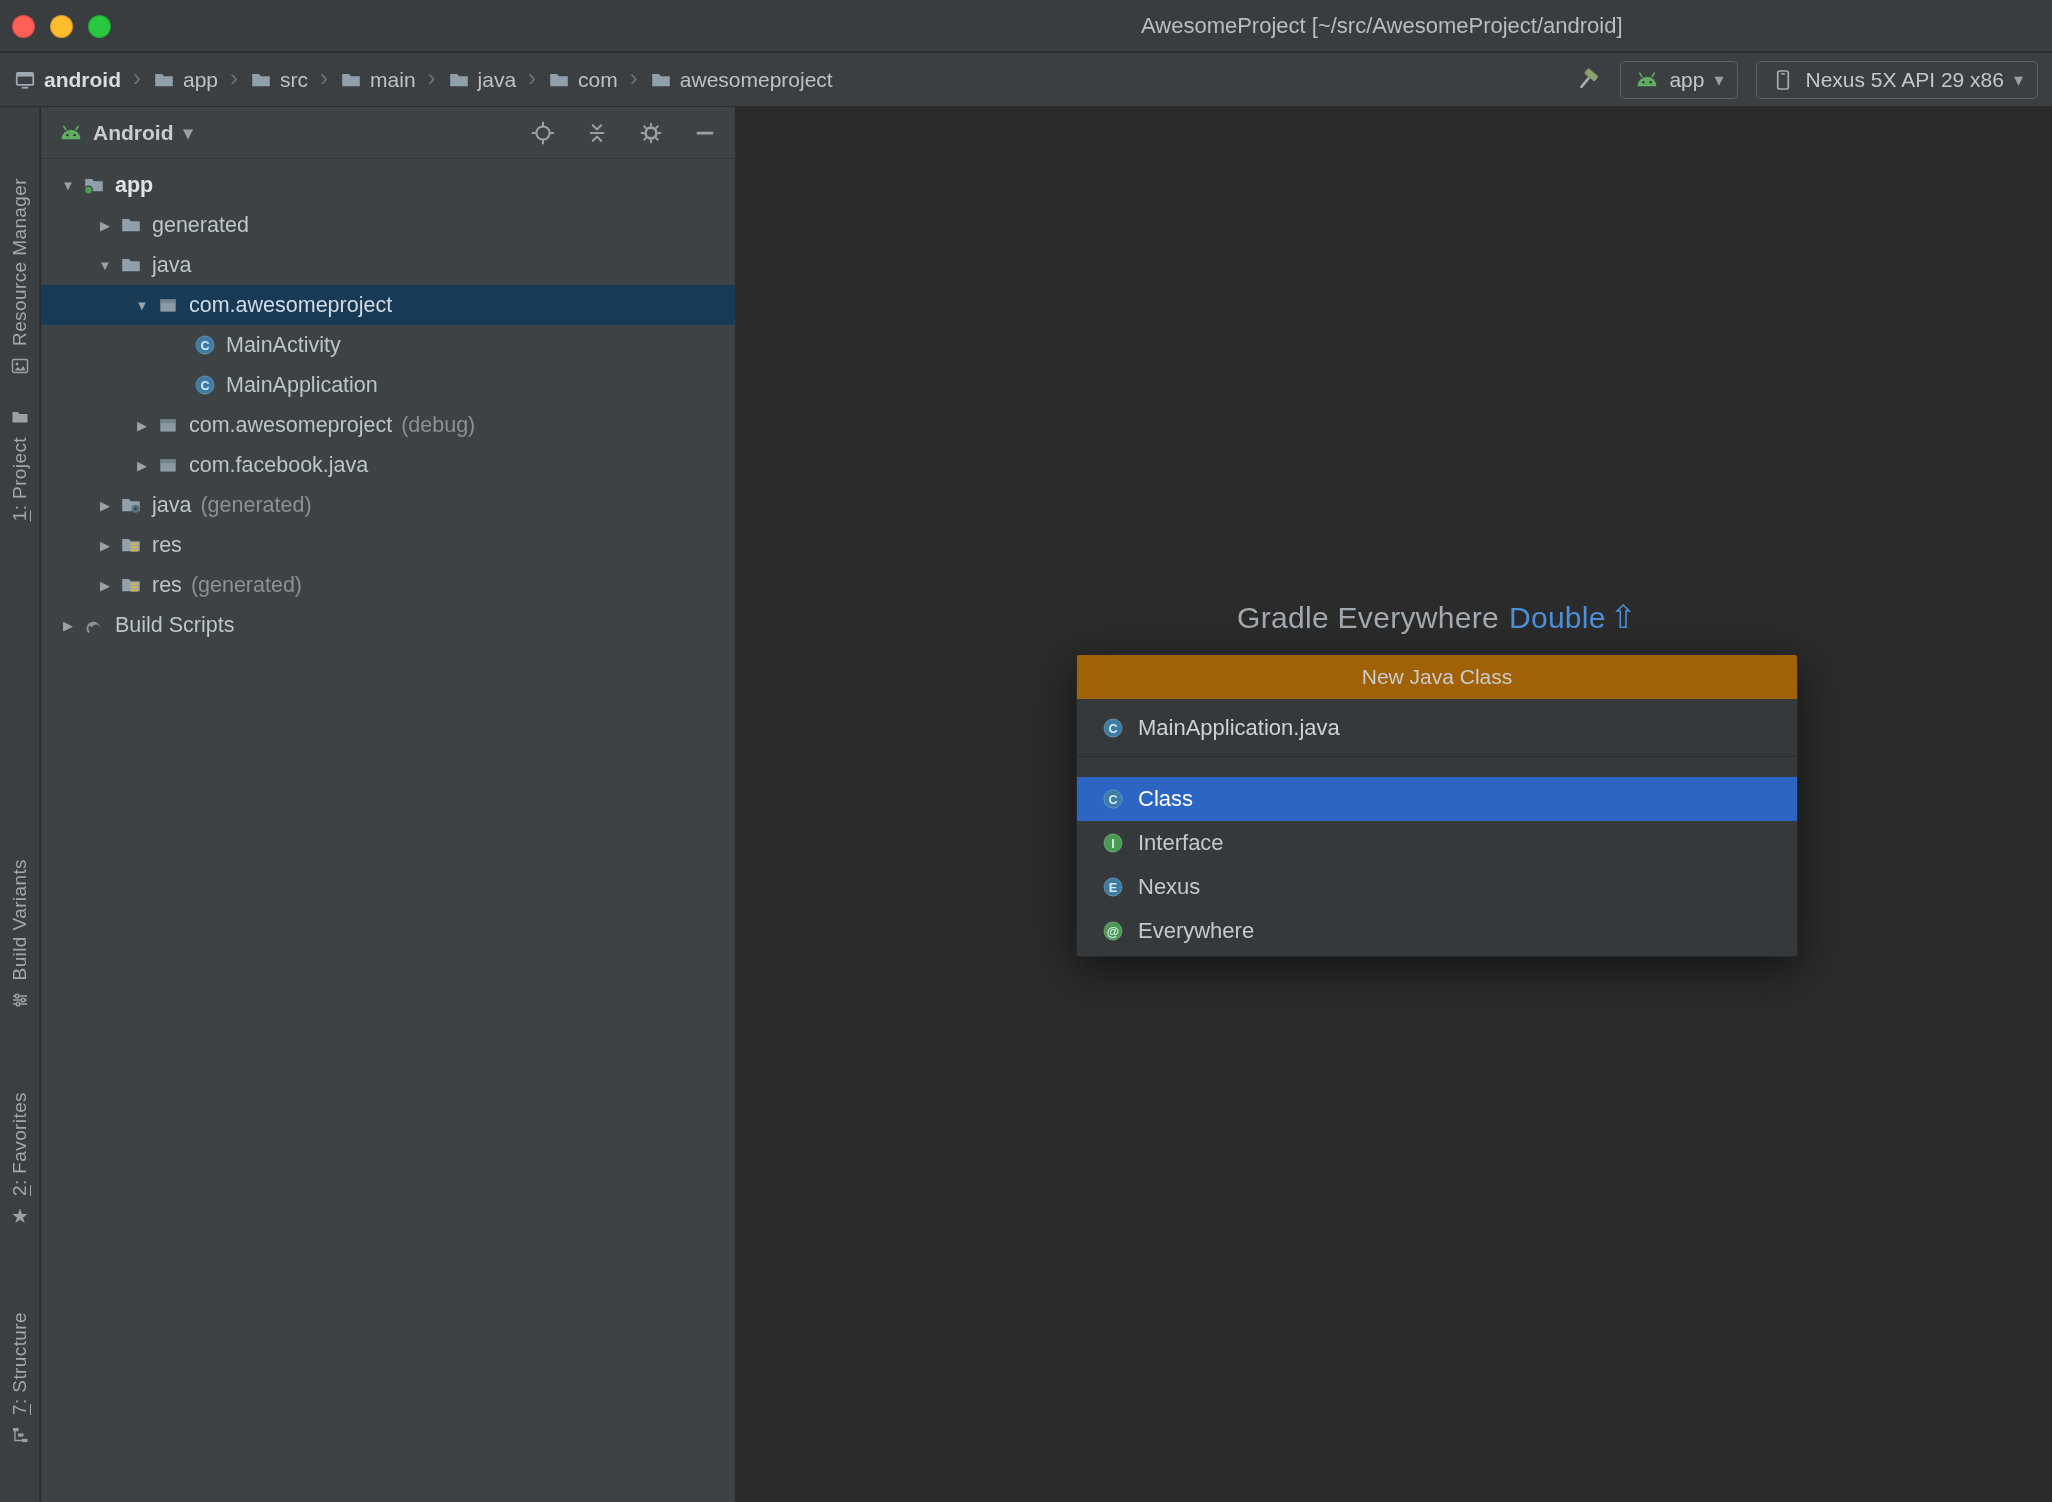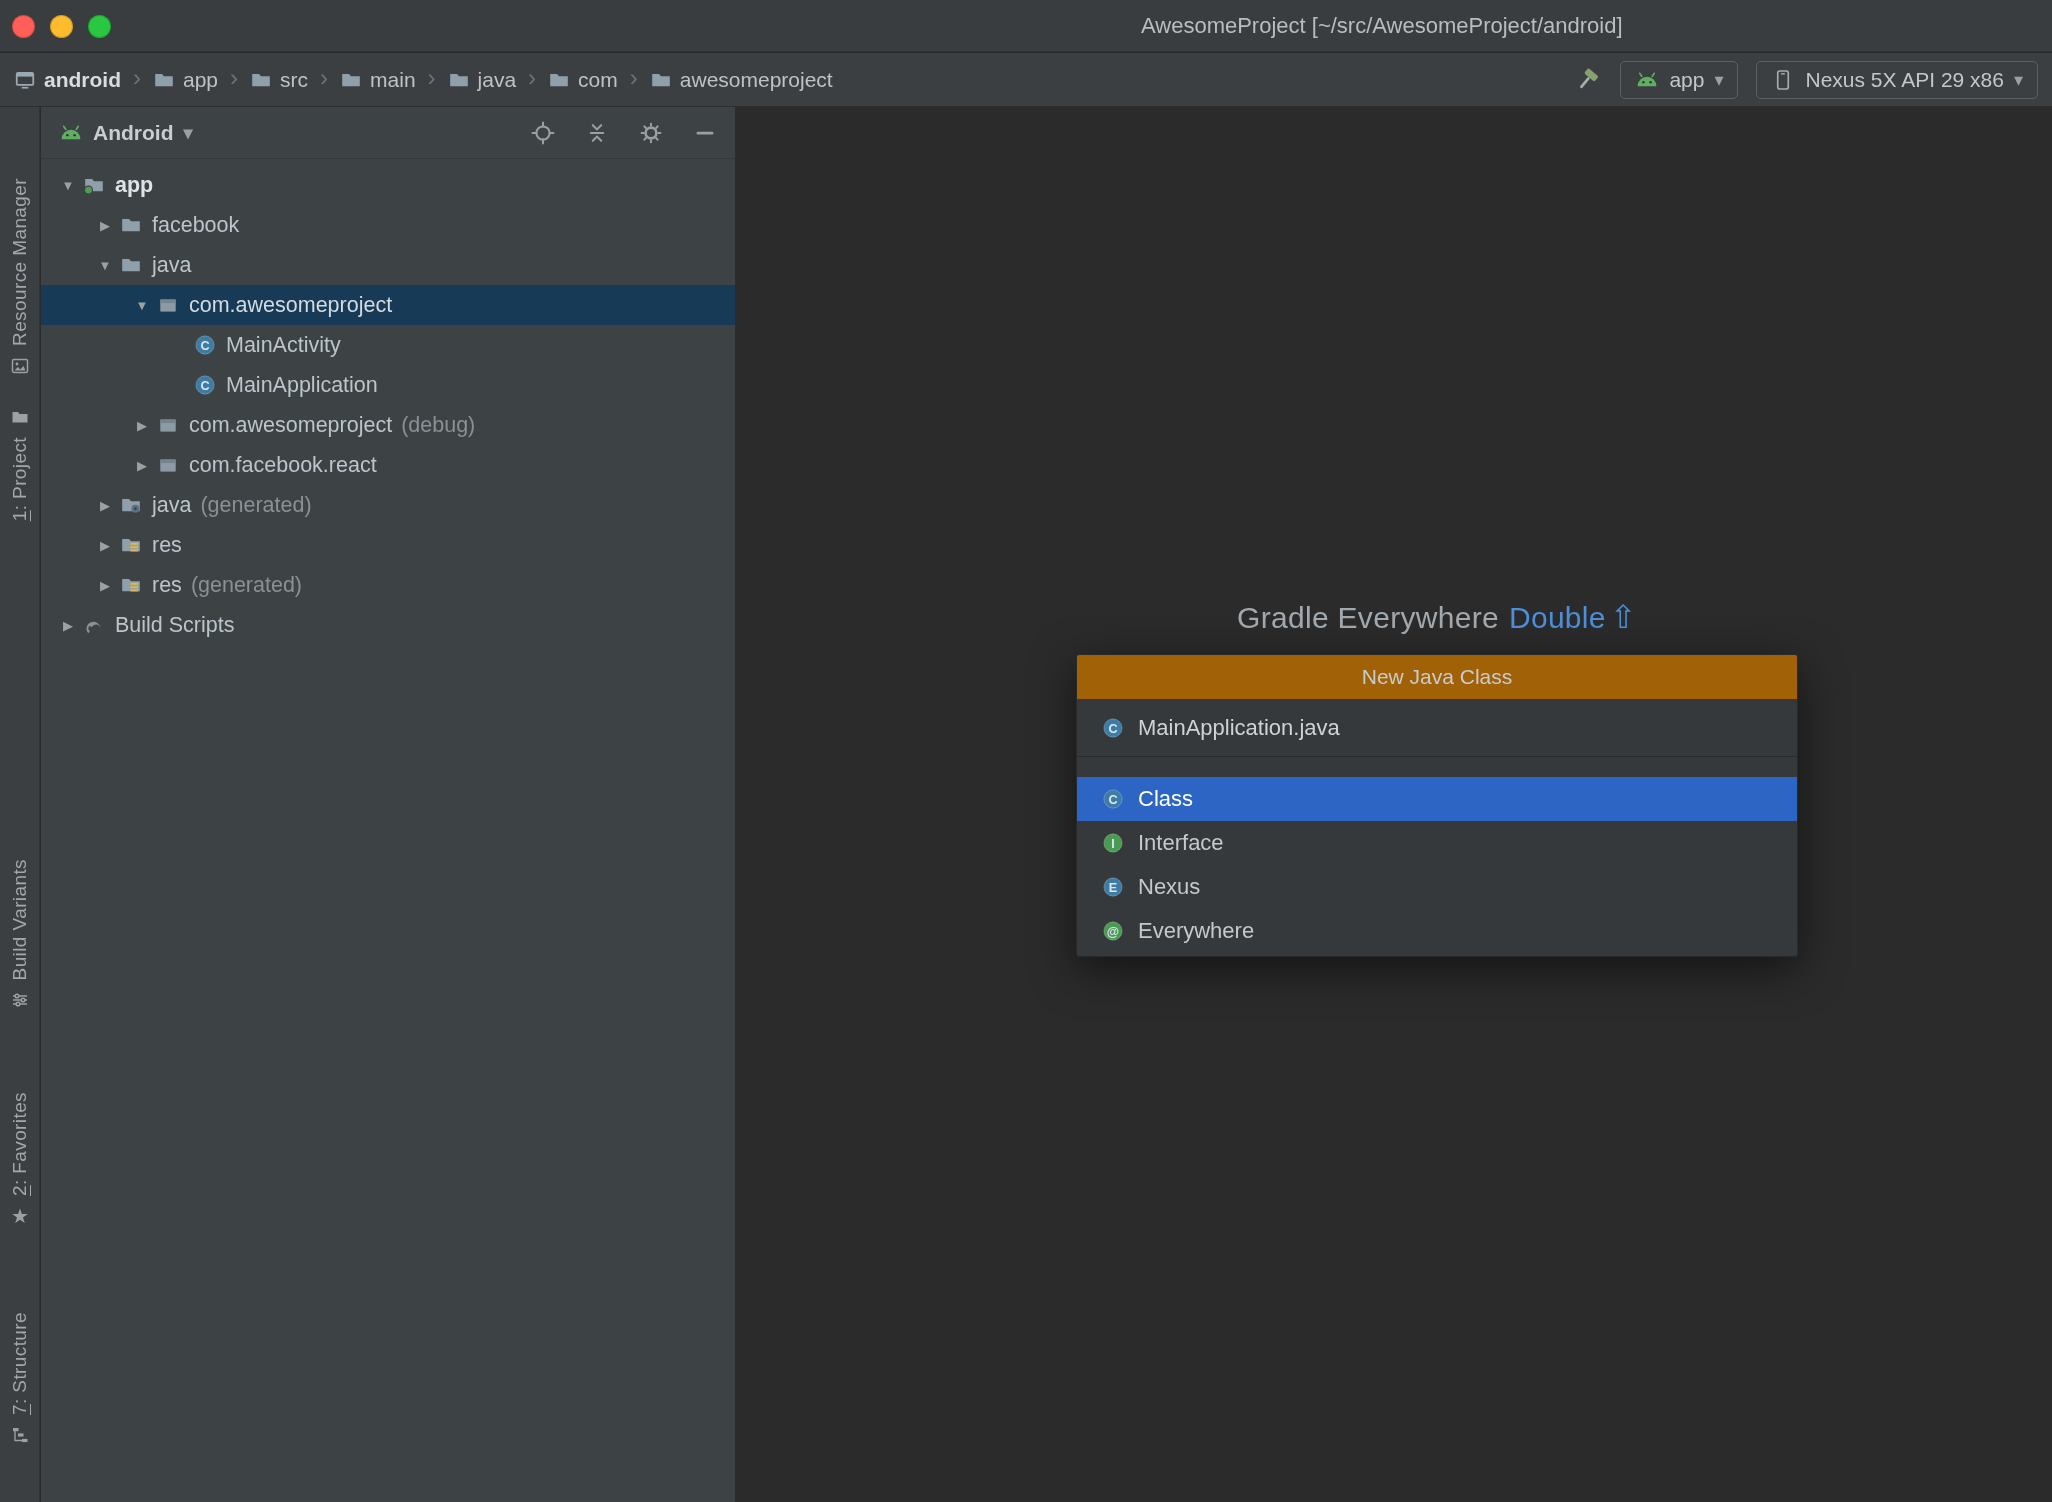--- a/index.html
+++ b/index.html
@@ -300,21 +300,21 @@
         </span>
         <span class="t-label">app</span>
       </div>
       <div class="tree-row" style="padding-left:50px">
         <span class="t-arrow">▶</span>
         <span class="t-icon">
           <svg width="22" height="22" viewBox="0 0 20 20">
             <path d="M2 4.5h6.2l1.8 2H18v9.2H2z" fill="#8fa0ab"></path>
           </svg>
         </span>
-        <span class="t-label">facebook</span>
+        <span class="t-label">generated</span>
       </div>
       <div class="tree-row" style="padding-left:50px">
         <span class="t-arrow">▼</span>
         <span class="t-icon">
           <svg width="22" height="22" viewBox="0 0 20 20">
             <path d="M2 4.5h6.2l1.8 2H18v9.2H2z" fill="#8fa0ab"></path>
           </svg>
         </span>
         <span class="t-label">java</span>
       </div>
@@ -360,21 +360,21 @@
         <span class="t-suffix">(debug)</span>
       </div>
       <div class="tree-row" style="padding-left:87px">
         <span class="t-arrow">▶</span>
         <span class="t-icon">
           <svg width="22" height="22" viewBox="0 0 20 20">
             <rect x="3" y="5" width="14" height="11" fill="#8b9aa5"></rect>
             <rect x="3" y="5" width="14" height="3.2" fill="#75848f"></rect>
           </svg>
         </span>
-        <span class="t-label">com.facebook.react</span>
+        <span class="t-label">com.facebook.java</span>
       </div>
       <div class="tree-row" style="padding-left:50px">
         <span class="t-arrow">▶</span>
         <span class="t-icon">
           <svg width="22" height="22" viewBox="0 0 20 20">
             <path d="M2 4.5h6.2l1.8 2H18v9.2H2z" fill="#8fa0ab"></path>
             <circle cx="14" cy="13.4" r="3.6" fill="#5a7184"></circle>
             <circle cx="14" cy="13.4" r="1.3" fill="#3d4245"></circle>
           </svg>
         </span>

